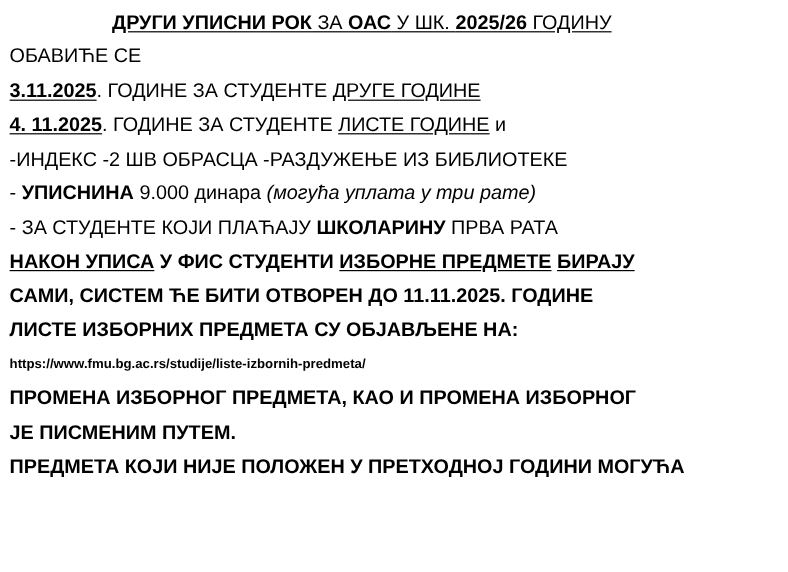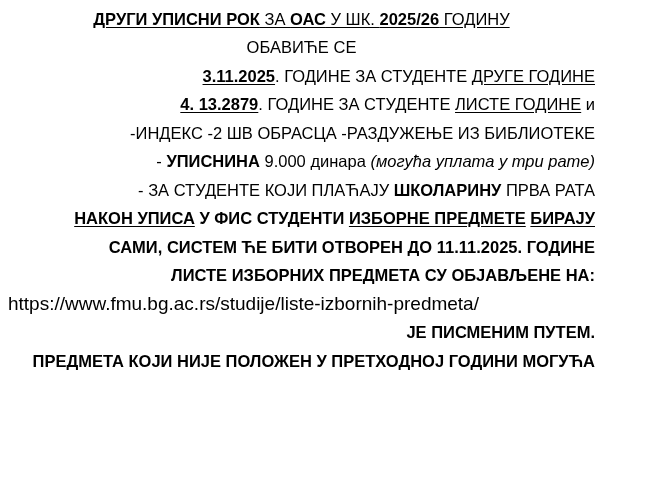--- a/index.html
+++ b/index.html
@@ -19,39 +19,38 @@
     height: 477px;
     box-sizing: border-box;
     padding: 6px 12px 0 8px;
     position: relative;
   }
   .line {
     font-size: 16.5px;
     line-height: 28.5px;
     white-space: nowrap;
     letter-spacing: 0px;
-    text-align: right;
   }
   .center {
-    text-align: center;
+    text-align: left;
   }
   .b { font-weight: bold; }
   .u { text-decoration: underline; text-underline-offset: 2px; }
   .ub { font-weight: bold; text-decoration: underline; text-underline-offset: 2px; }
   .nb { font-weight: normal; }
   .title-line {
     font-size: 16.5px;
     line-height: 27px;
     text-align: center;
     white-space: nowrap;
   }
   .url-line {
-    font-size: 19px;
+    font-size: 11px;
     line-height: 28.5px;
-    font-weight: normal;
+    font-weight: bold;
     white-space: nowrap;
   }
   .ital { font-style: italic; font-weight: normal; }
 </style>
 </head>
 <body>
 
 <div class="page">
 
   <div class="title-line">
@@ -60,21 +59,21 @@
 
   <div class="line center">
     <span>ОБАВИЋЕ СЕ</span>
   </div>
 
   <div class="line">
     <span class="ub">3.11.2025</span><span>. ГОДИНЕ ЗА СТУДЕНТЕ </span><span class="u">ДРУГЕ  ГОДИНЕ</span><span></span>
   </div>
 
   <div class="line">
-    <span class="ub">4. 13.2879</span><span>. ГОДИНЕ ЗА СТУДЕНТЕ </span><span class="u">ЛИСТЕ ГОДИНЕ</span><span> и</span>
+    <span class="ub">4. 11.2025</span><span>. ГОДИНЕ ЗА СТУДЕНТЕ </span><span class="u">ЛИСТЕ ГОДИНЕ</span><span> и</span>
   </div>
 
 
 
   <div class="line">
     <span>-ИНДЕКС -2 ШВ ОБРАСЦА -РАЗДУЖЕЊЕ ИЗ БИБЛИОТЕКЕ</span>
   </div>
 
   <div class="line">
     <span>- </span><span class="b">УПИСНИНА</span><span> 9.000 динара </span><span class="ital">(могућа уплата у три рате)</span>
@@ -93,20 +92,23 @@
   </div>
 
   <div class="line b">
     <span>ЛИСТЕ ИЗБОРНИХ ПРЕДМЕТА СУ ОБЈАВЉЕНЕ НА:</span>
   </div>
 
   <div class="url-line">
     <span>https://www.fmu.bg.ac.rs/studije/liste-izbornih-predmeta/</span>
   </div>
 
+  <div class="line b">
+    <span>ПРОМЕНА ИЗБОРНОГ ПРЕДМЕТА, КАО И ПРОМЕНА ИЗБОРНОГ</span>
+  </div>
 
   <div class="line b">
     <span>ЈЕ ПИСМЕНИМ ПУТЕМ.</span>
   </div>
 
   <div class="line b">
     <span>ПРЕДМЕТА КОЈИ НИЈЕ ПОЛОЖЕН У ПРЕТХОДНОЈ ГОДИНИ  МОГУЋА</span>
   </div>
 
 </div>

